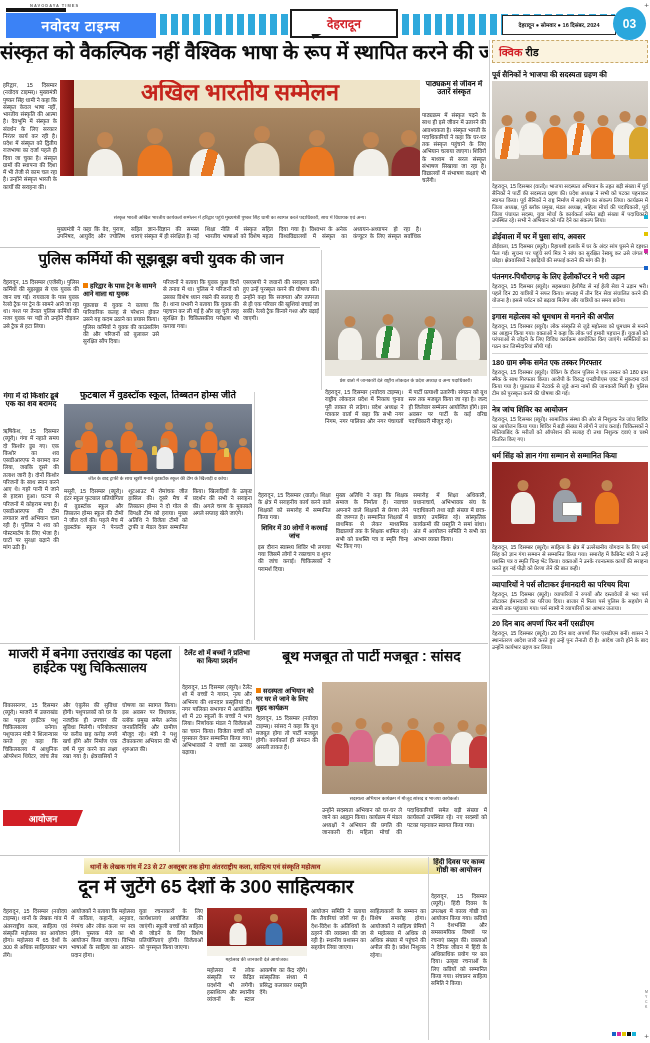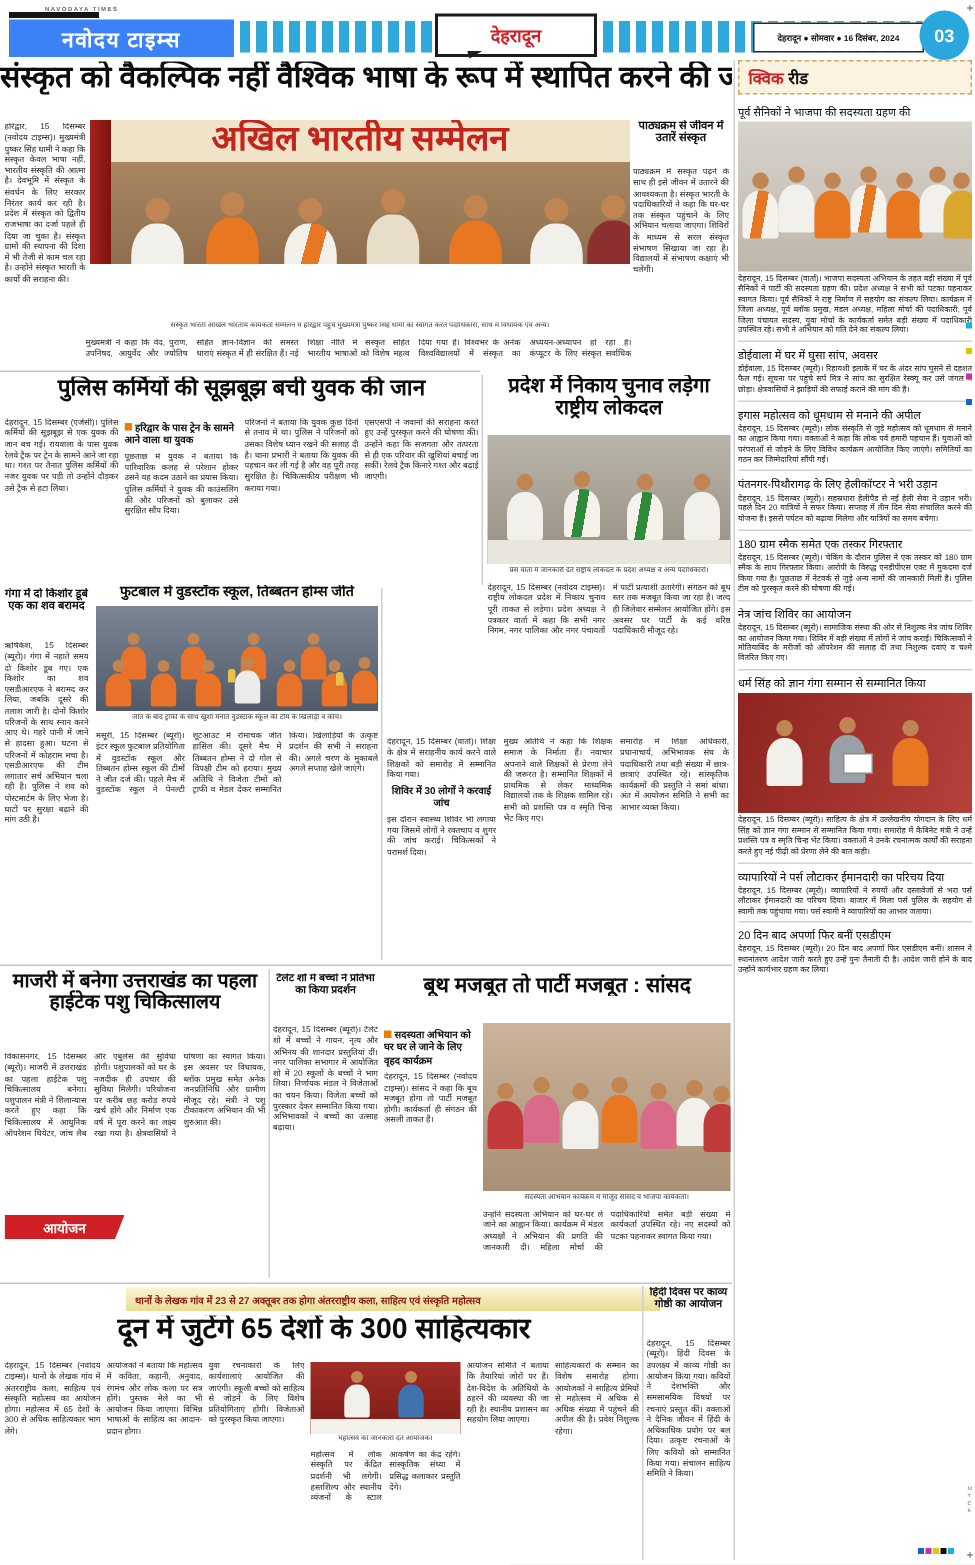--- a/index.html
+++ b/index.html
@@ -47,21 +47,21 @@
   
   .label{background:#d11f26;color:#fff;font-weight:700;font-size:9px;display:flex;align-items:center;justify-content:center;
          clip-path:polygon(0 0,100% 0,92% 100%,0 100%)}
   .band{background:linear-gradient(#fbf5d6,#eadd92);color:#8a1a12;font-weight:700;font-size:6.6px;
         display:flex;align-items:center;padding:0 6px;overflow:hidden;white-space:nowrap}
   
   .qr{position:absolute;left:492px;top:40px;width:156px;height:1000px;overflow:hidden}
   .qr-h{background:#fbf3df;border:1px dashed #c9a96a;padding:3px 6px;font-weight:700;font-size:11px;color:#111;margin-bottom:3px}
   .qr-h .r{color:#d11f26}
   .qr-item{border-top:1px solid #d2d2d2;padding:4px 0 3px}
-  .qr-head{font-weight:400;font-size:7.4px;line-height:1.22;margin-bottom:2px;color:#0d0d0d}
+  .qr-head{font-weight:700;font-size:7.4px;line-height:1.22;margin-bottom:2px;color:#0d0d0d}
   .qr-text{font-size:5.3px;line-height:1.3;text-align:justify;color:#242424}
   .qr-ph{position:relative;width:100%;margin:2px 0;overflow:hidden}
   .reg{position:absolute;font-size:8px;color:#555}
   .regsq{position:absolute;width:4px;height:4px}
   .mlet{position:absolute;font-size:3.5px;color:#666;line-height:1.4}
 </style>
 </head>
 <body>
 
 <div class="page">
@@ -105,21 +105,20 @@
     <div style="width:76px;height:110px;overflow:hidden">
       <div class="inset"><span class="sq"></span><span>हरिद्वार के पास ट्रेन के सामने आने वाला था युवक</span></div>
       <div class="bt">पूछताछ में युवक ने बताया कि पारिवारिक कलह से परेशान होकर उसने यह कदम उठाने का प्रयास किया। पुलिस कर्मियों ने युवक की काउंसलिंग की और परिजनों को बुलाकर उसे सुरक्षित सौंप दिया।</div>
     </div>
     <div class="bt" style="width:76px;height:110px">परिजनों ने बताया कि युवक कुछ दिनों से तनाव में था। पुलिस ने परिजनों को उसका विशेष ध्यान रखने की सलाह दी है। थाना प्रभारी ने बताया कि युवक की पहचान कर ली गई है और वह पूरी तरह सुरक्षित है। चिकित्सकीय परीक्षण भी कराया गया।</div>
     <div class="bt" style="width:76px;height:110px">एसएसपी ने जवानों की सराहना करते हुए उन्हें पुरस्कृत करने की घोषणा की। उन्होंने कहा कि सजगता और तत्परता से ही एक परिवार की खुशियां बचाई जा सकीं। रेलवे ट्रैक किनारे गश्त और बढ़ाई जाएगी।</div>
   </div>
 
   <div class="vr" style="left:321px;top:250px;height:140px"></div>
 
-  <div class="abs hl" style="left:325px;top:250px;width:162px;font-size:13.5px">प्रदेश में निकाय चुनाव लड़ेगा राष्ट्रीय लोकदल</div>
   <div class="ph" style="left:325px;top:290px;width:162px;height:86px;background:linear-gradient(#b9b4aa,#978f82)">
     <div class="pn md" style="left:12px;top:26px;--sh:#f2f0ea"></div>
     <div class="pn md" style="left:50px;top:24px;--sh:linear-gradient(100deg,#f5f2ec 35%,#2e8b3a 35% 58%,#f5f2ec 58%)"></div>
     <div class="pn md" style="left:92px;top:26px;--sh:linear-gradient(100deg,#f5f2ec 35%,#2e8b3a 35% 58%,#f5f2ec 58%)"></div>
     <div class="pn md" style="left:130px;top:26px;--sh:#f2f0ea"></div>
     <div class="tableband" style="height:16px"></div>
   </div>
   <div class="abs cap" style="left:325px;top:378px;width:162px;height:9px">प्रेस वार्ता में जानकारी देते राष्ट्रीय लोकदल के प्रदेश अध्यक्ष व अन्य पदाधिकारी।</div>
   <div class="abs bt cols2" style="left:325px;top:389px;width:162px;height:52px">देहरादून, 15 दिसम्बर (नवोदय टाइम्स)। राष्ट्रीय लोकदल प्रदेश में निकाय चुनाव पूरी ताकत से लड़ेगा। प्रदेश अध्यक्ष ने पत्रकार वार्ता में कहा कि सभी नगर निगम, नगर पालिका और नगर पंचायतों में पार्टी प्रत्याशी उतारेगी। संगठन को बूथ स्तर तक मजबूत किया जा रहा है। जल्द ही जिलेवार सम्मेलन आयोजित होंगे। इस अवसर पर पार्टी के कई वरिष्ठ पदाधिकारी मौजूद रहे।</div>
 
@@ -229,27 +228,27 @@
       </div>
       <div class="qr-text">देहरादून, 15 दिसम्बर (वार्ता)। भाजपा सदस्यता अभियान के तहत बड़ी संख्या में पूर्व सैनिकों ने पार्टी की सदस्यता ग्रहण की। प्रदेश अध्यक्ष ने सभी को पटका पहनाकर स्वागत किया। पूर्व सैनिकों ने राष्ट्र निर्माण में सहयोग का संकल्प लिया। कार्यक्रम में जिला अध्यक्ष, पूर्व ब्लॉक प्रमुख, मंडल अध्यक्ष, महिला मोर्चा की पदाधिकारी, पूर्व जिला पंचायत सदस्य, युवा मोर्चा के कार्यकर्ता समेत बड़ी संख्या में पदाधिकारी उपस्थित रहे। सभी ने अभियान को गति देने का संकल्प लिया।</div>
     </div>
 
     <div class="qr-item">
       <div class="qr-head">डोईवाला में घर में घुसा सांप, अवसर</div>
       <div class="qr-text">डोईवाला, 15 दिसम्बर (ब्यूरो)। रिहायशी इलाके में घर के अंदर सांप घुसने से दहशत फैल गई। सूचना पर पहुंचे सर्प मित्र ने सांप का सुरक्षित रेस्क्यू कर उसे जंगल में छोड़ा। क्षेत्रवासियों ने झाड़ियों की सफाई कराने की मांग की है।</div>
     </div>
 
     <div class="qr-item">
+      <div class="qr-head">पंतनगर-पिथौरागढ़ के लिए हेलीकॉप्टर ने भरी उड़ान</div>
+      <div class="qr-text">देहरादून, 15 दिसम्बर (ब्यूरो)। सहस्रधारा हेलीपैड से नई हेली सेवा ने उड़ान भरी। पहले दिन 20 यात्रियों ने सफर किया। सप्ताह में तीन दिन सेवा संचालित करने की योजना है। इससे पर्यटन को बढ़ावा मिलेगा और यात्रियों का समय बचेगा।</div>
+    </div>
+
+    <div class="qr-item">
       <div class="qr-head">इगास महोत्सव को धूमधाम से मनाने की अपील</div>
       <div class="qr-text">देहरादून, 15 दिसम्बर (ब्यूरो)। लोक संस्कृति से जुड़े महोत्सव को धूमधाम से मनाने का आह्वान किया गया। वक्ताओं ने कहा कि लोक पर्व हमारी पहचान हैं। युवाओं को परंपराओं से जोड़ने के लिए विविध कार्यक्रम आयोजित किए जाएंगे। समितियों का गठन कर जिम्मेदारियां सौंपी गईं।</div>
-    </div>
-
-    <div class="qr-item">
-      <div class="qr-head">पंतनगर-पिथौरागढ़ के लिए हेलीकॉप्टर ने भरी उड़ान</div>
-      <div class="qr-text">देहरादून, 15 दिसम्बर (ब्यूरो)। सहस्रधारा हेलीपैड से नई हेली सेवा ने उड़ान भरी। पहले दिन 20 यात्रियों ने सफर किया। सप्ताह में तीन दिन सेवा संचालित करने की योजना है। इससे पर्यटन को बढ़ावा मिलेगा और यात्रियों का समय बचेगा।</div>
     </div>
 
     <div class="qr-item">
       <div class="qr-head">180 ग्राम स्मैक समेत एक तस्कर गिरफ्तार</div>
       <div class="qr-text">देहरादून, 15 दिसम्बर (ब्यूरो)। चेकिंग के दौरान पुलिस ने एक तस्कर को 180 ग्राम स्मैक के साथ गिरफ्तार किया। आरोपी के विरुद्ध एनडीपीएस एक्ट में मुकदमा दर्ज किया गया है। पूछताछ में नेटवर्क से जुड़े अन्य नामों की जानकारी मिली है। पुलिस टीम को पुरस्कृत करने की घोषणा की गई।</div>
     </div>
 
     <div class="qr-item">
       <div class="qr-head">नेत्र जांच शिविर का आयोजन</div>
       <div class="qr-text">देहरादून, 15 दिसम्बर (ब्यूरो)। सामाजिक संस्था की ओर से निशुल्क नेत्र जांच शिविर का आयोजन किया गया। शिविर में बड़ी संख्या में लोगों ने जांच कराई। चिकित्सकों ने मोतियाबिंद के मरीजों को ऑपरेशन की सलाह दी तथा निशुल्क दवाएं व चश्मे वितरित किए गए।</div>

